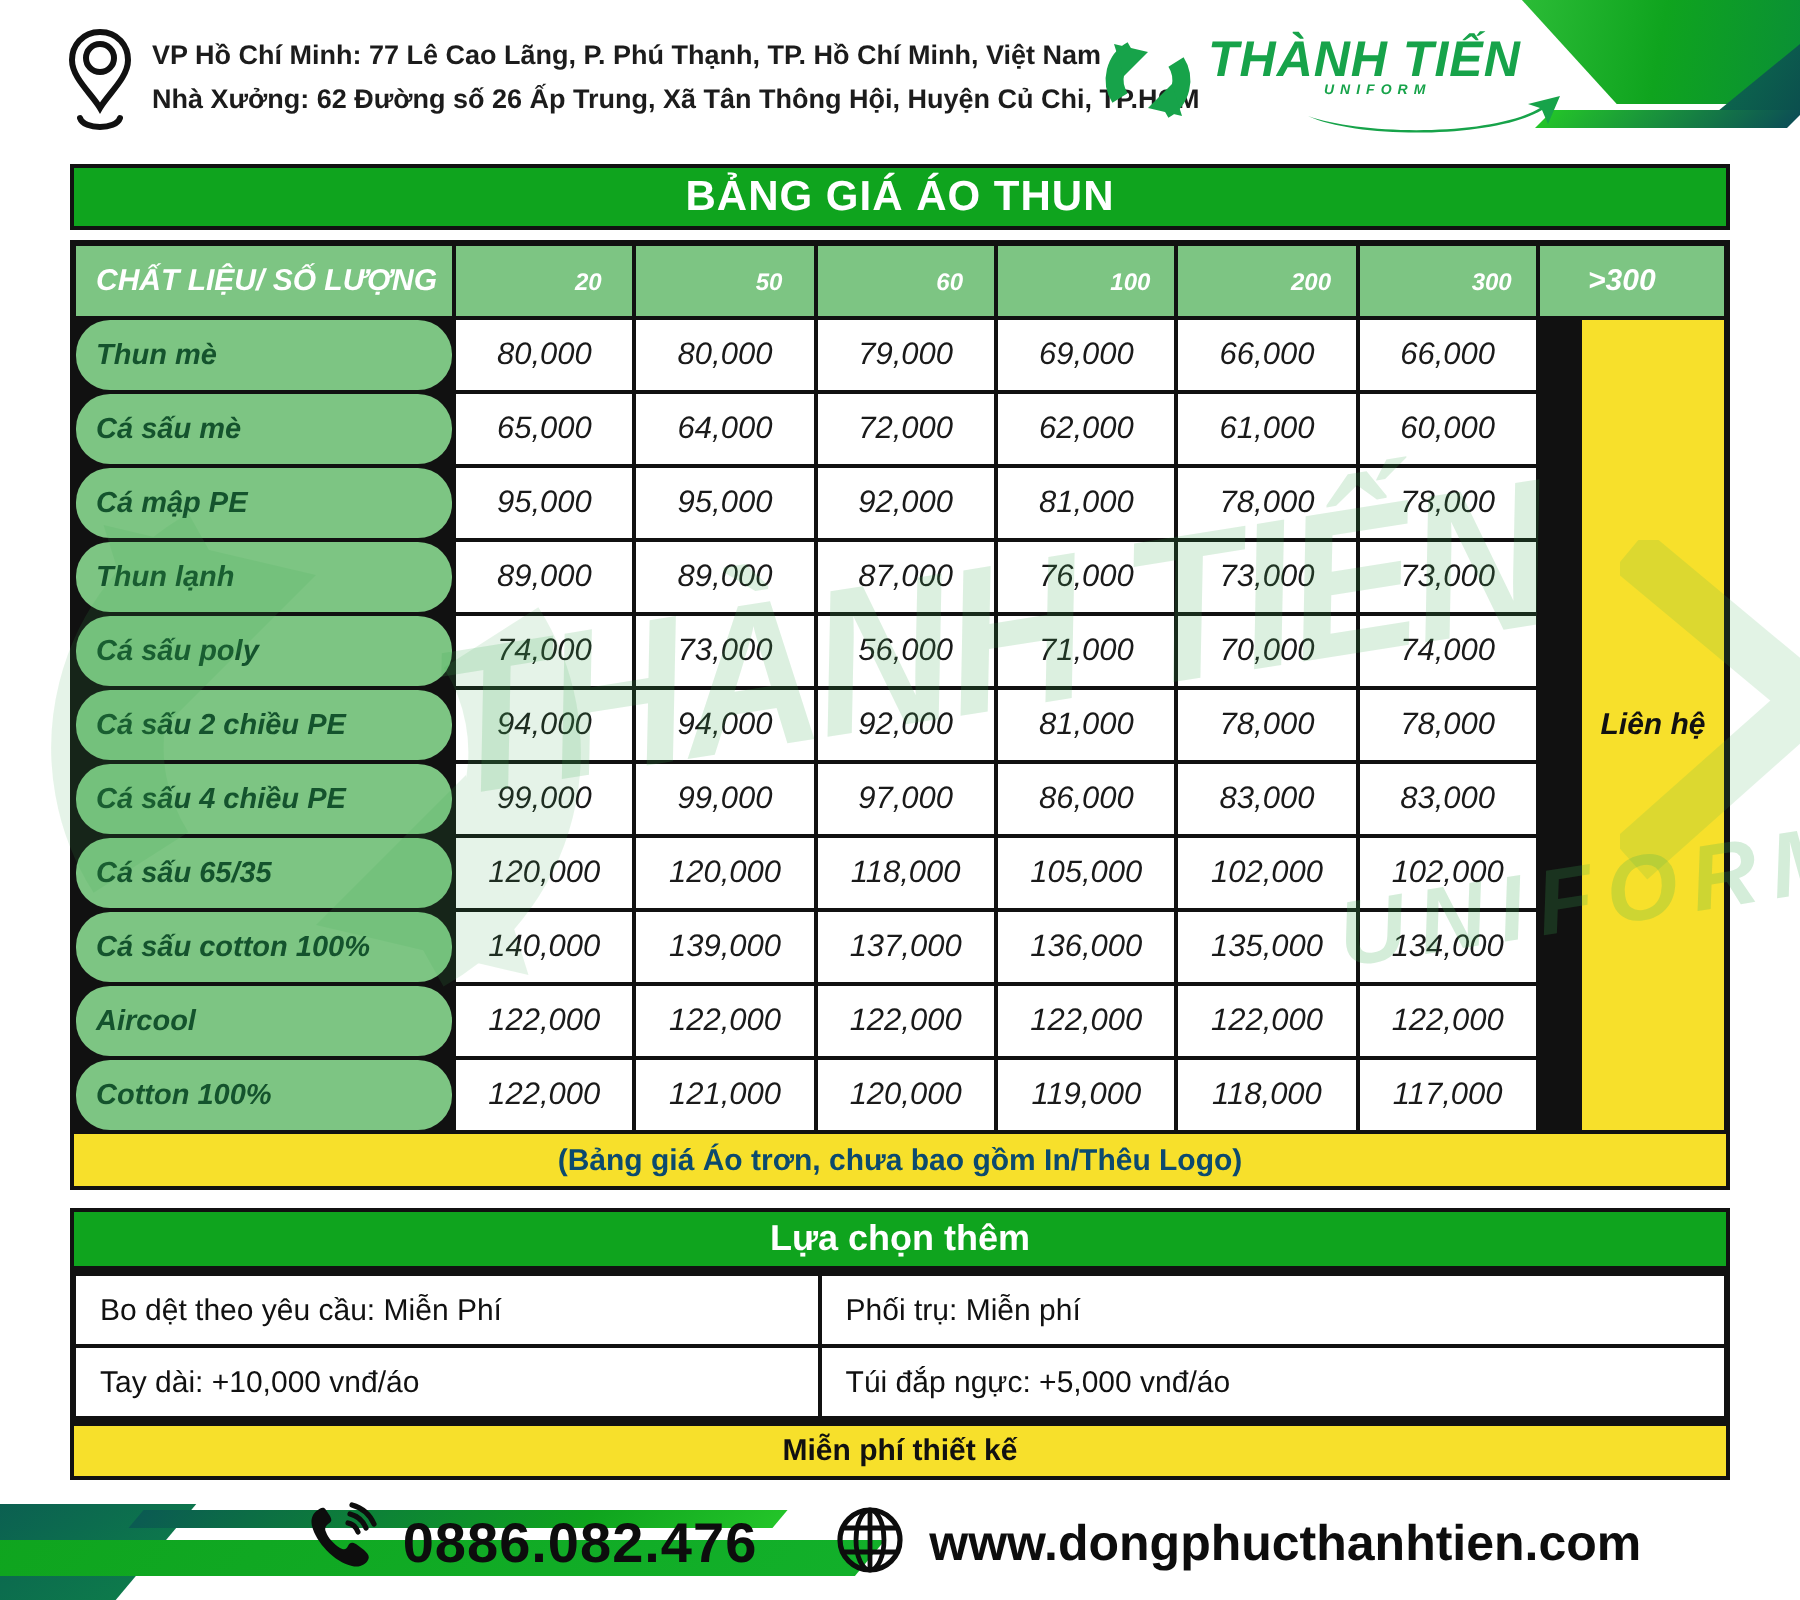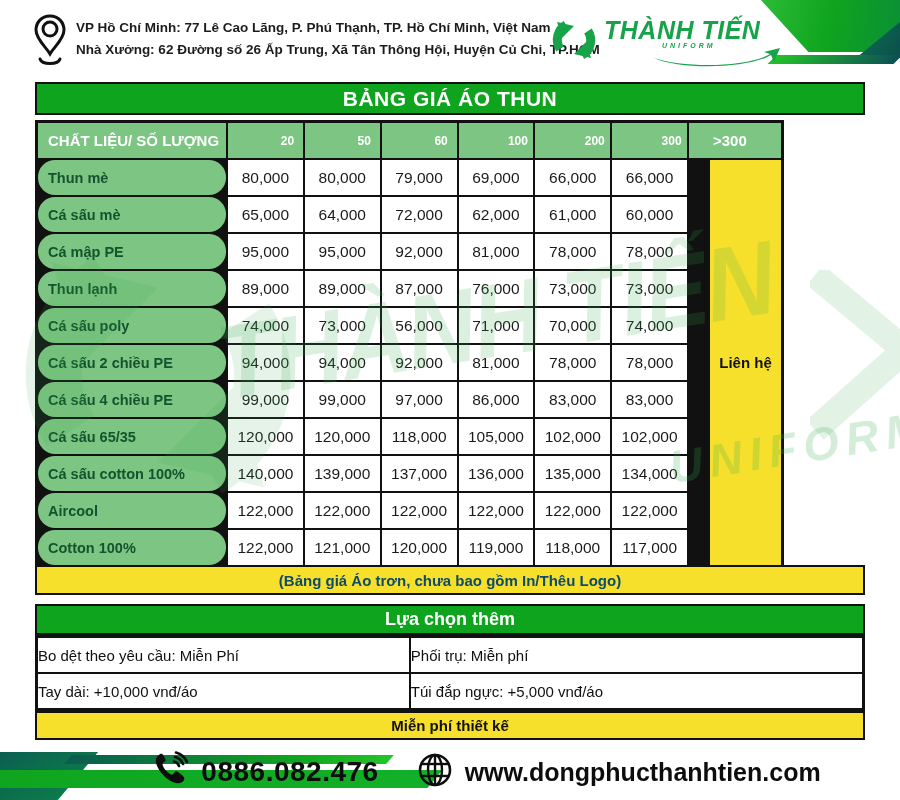--- a/index.html
+++ b/index.html
@@ -22,43 +22,43 @@
   .tr-dark{left:836px;top:22px;width:64px;height:34px;background:linear-gradient(120deg,#0d7a4b,#0b4f4e);clip-path:polygon(35% 100%,100% 0,100% 100%);}
   .tr-stripe{left:772px;top:55px;width:126px;height:9px;background:linear-gradient(90deg,#23c429,#0c4f55);transform:skewX(-45deg);}
   .bl-stripe{left:68px;top:755px;width:322px;height:9px;background:linear-gradient(90deg,#0b5b52,#0fa41e 70%,#23c429);transform:skewX(-40deg);}
   .bl-band{left:-30px;top:770px;width:465px;height:18px;background:linear-gradient(90deg,#0fa41e,#12b02a);transform:skewX(-40deg);}
   .bl-dark{left:-42px;top:752px;width:120px;height:48px;background:linear-gradient(120deg,#0b5b52,#0d7a4b);transform:skewX(-40deg);}
 
   
   .title-bar{position:absolute;left:35px;top:82px;width:830px;height:33px;box-sizing:border-box;
     background:#0fa41e;border:2px solid #111;display:flex;align-items:center;justify-content:center;
     color:#fff;font-size:21px;font-weight:bold;letter-spacing:.5px;}
-  .price-grid{position:absolute;left:35px;top:120px;width:749px;box-sizing:border-box;
+  .price-grid{position:absolute;left:35px;top:120px;width:830px;box-sizing:border-box;
     display:grid;grid-template-columns:188px repeat(6,1fr) 92px;grid-auto-rows:35px;
-    gap:2px;background:#111;border:3px solid #111;}
+    gap:2px;background:#111;border:3px solid #111;font-style:italic;}
   .price-grid>div{display:flex;align-items:center;}
   .cell-green{background:#7dc583;color:#fff;font-weight:bold;}
   .cell-label-h{font-size:15px;padding-left:10px;}
   .cell-qty{justify-content:center;font-size:12px;padding-left:44px;}
   .cell-qty-last{justify-content:flex-start;padding-left:24px;font-size:15px;}
   .cell-material{background:#7dc583;color:#14532d;font-weight:bold;font-size:14.5px;padding-left:10px;border-radius:17px;}
   .cell-price{background:#fff;color:#1a1a1a;font-size:15.5px;justify-content:center;}
   .cell-contact{background:#f7e02b;color:#111;font-weight:bold;font-size:15px;justify-content:center;}
 
   .note-bar{position:absolute;left:35px;top:565px;width:830px;height:30px;box-sizing:border-box;
     background:#f7e02b;border:2px solid #111;display:flex;align-items:center;justify-content:center;
     font-size:15px;font-weight:bold;color:#0c4a6e;}
 
   
   .options-title{position:absolute;left:35px;top:604px;width:830px;height:31px;box-sizing:border-box;
     background:#0fa41e;border:2px solid #111;display:flex;align-items:center;justify-content:center;
     color:#fff;font-size:18px;font-weight:bold;}
   .options-grid{position:absolute;left:35px;top:635px;width:830px;box-sizing:border-box;
     display:grid;grid-template-columns:45% 1fr;grid-auto-rows:34px;gap:2px;background:#111;border:3px solid #111;}
-  .option-cell{background:#fff;color:#111;font-size:15px;display:flex;align-items:center;padding-left:0;}
+  .option-cell{background:#fff;color:#111;font-size:15px;display:flex;align-items:center;padding-left:12px;}
   .design-bar{position:absolute;left:35px;top:711px;width:830px;height:29px;box-sizing:border-box;
     background:#f7e02b;border:2px solid #111;display:flex;align-items:center;justify-content:center;
     font-size:15px;font-weight:bold;color:#111;}
 
   
   .footer{position:absolute;left:0;top:747px;width:900px;height:50px;display:flex;align-items:center;
     justify-content:center;gap:38px;z-index:5;padding-left:36px;}
   .f-group{display:flex;align-items:center;gap:12px;}
   .f-phone{font-size:28px;font-weight:800;color:#0d0d0d;letter-spacing:.5px;}
   .f-web{font-size:25px;font-weight:800;color:#0d0d0d;}

